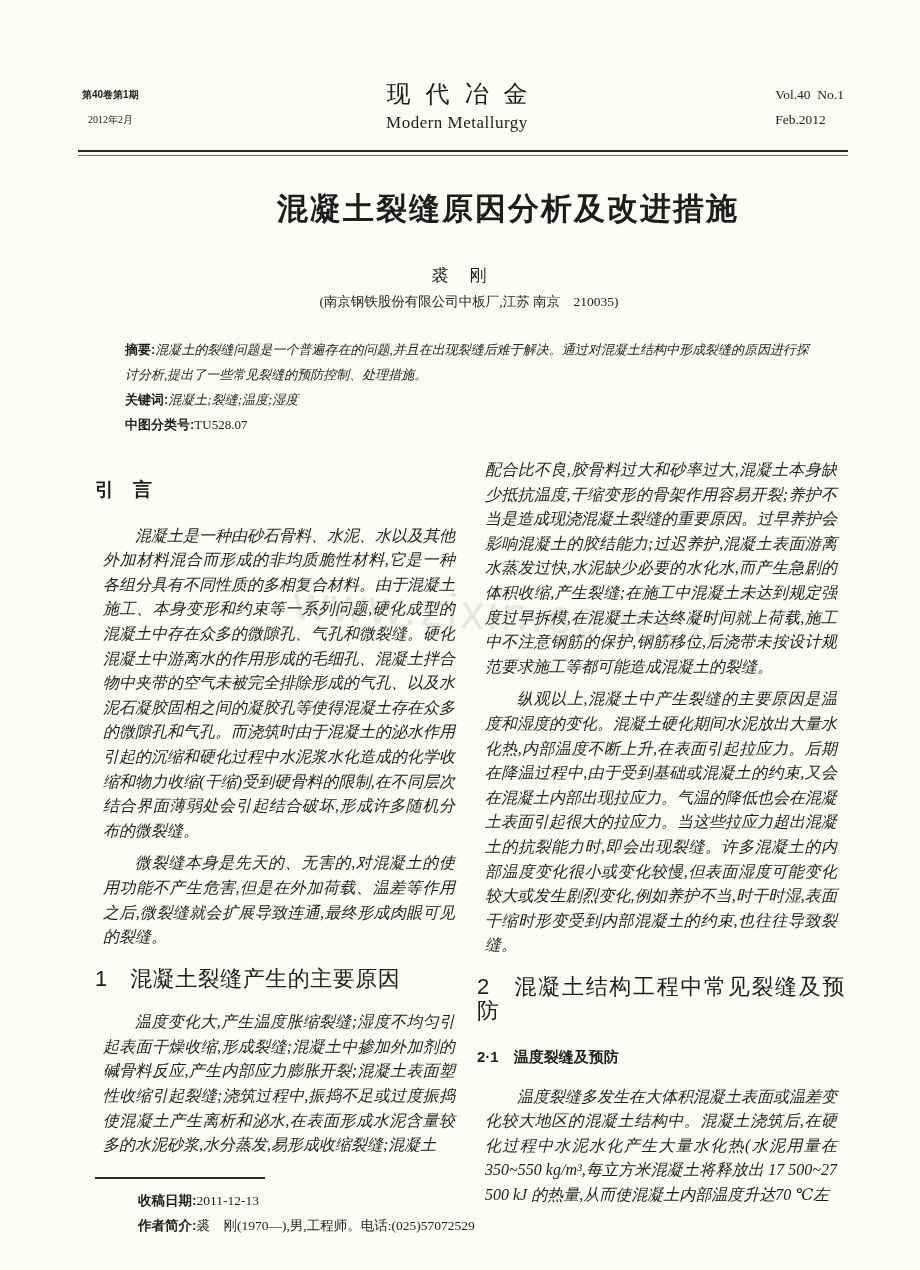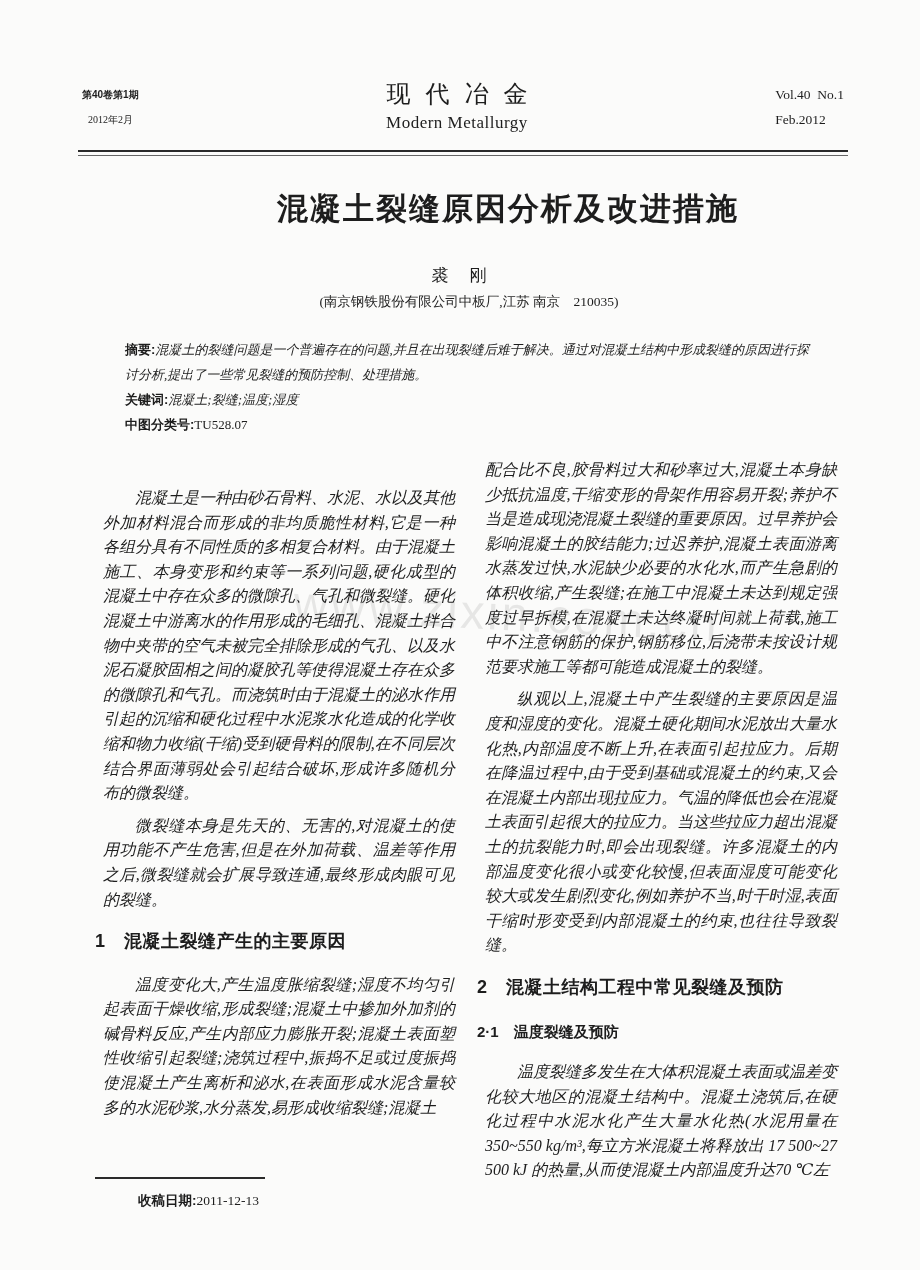--- a/index.html
+++ b/index.html
@@ -69,21 +69,21 @@
   .col-right{left:477px;top:450px;}
   .column p{margin:8px;text-indent:2em;font-style:italic;}
   .column p.no-indent{text-indent:0;}
 
   .intro-heading{
     font-family:"Liberation Sans","DejaVu Sans",sans-serif;
     font-size:19px;font-weight:bold;margin:0 0 21px 0;
   }
   .section-heading{
     font-family:"Liberation Sans","DejaVu Sans",sans-serif;
-    font-size:18px;font-weight:bold;margin:17px 0 19px 0;letter-spacing:0.5px;
+    font-size:22px;font-weight:normal;margin:17px 0 19px 0;letter-spacing:0.5px;
   }
   .subsection-heading{
     font-family:"Liberation Sans","DejaVu Sans",sans-serif;
     font-size:15px;font-weight:bold;margin:21px 0 15px 0;
   }
 
   
   .footnote-rule{
     position:absolute;left:95px;top:1177px;width:170px;
     border-top:2px solid #2a2a2a;
@@ -133,32 +133,34 @@
   <div class="author-name">裘　刚</div>
   <div class="author-affiliation">(南京钢铁股份有限公司中板厂,江苏 南京　210035)</div>
 
   <div class="meta">
     <div class="kai"><span class="label">摘要:</span><span>混凝土的裂缝问题是一个普遍存在的问题,并且在出现裂缝后难于解决。通过对混凝土结构中形成裂缝的原因进行探讨分析,提出了一些常见裂缝的预防控制、处理措施。</span></div>
     <div class="kai"><span class="label">关键词:</span><span>混凝土;裂缝;温度;湿度</span></div>
     <div><span class="label">中图分类号:</span><span class="clc-value">TU528.07</span></div>
   </div>
 
   <div class="column col-left">
+    <div class="intro-heading">引　言</div>
     <p>混凝土是一种由砂石骨料、水泥、水以及其他外加材料混合而形成的非均质脆性材料,它是一种各组分具有不同性质的多相复合材料。由于混凝土施工、本身变形和约束等一系列问题,硬化成型的混凝土中存在众多的微隙孔、气孔和微裂缝。硬化混凝土中游离水的作用形成的毛细孔、混凝土拌合物中夹带的空气未被完全排除形成的气孔、以及水泥石凝胶固相之间的凝胶孔等使得混凝土存在众多的微隙孔和气孔。而浇筑时由于混凝土的泌水作用引起的沉缩和硬化过程中水泥浆水化造成的化学收缩和物力收缩(干缩)受到硬骨料的限制,在不同层次结合界面薄弱处会引起结合破坏,形成许多随机分布的微裂缝。</p>
     <p>微裂缝本身是先天的、无害的,对混凝土的使用功能不产生危害,但是在外加荷载、温差等作用之后,微裂缝就会扩展导致连通,最终形成肉眼可见的裂缝。</p>
     <div class="section-heading">1　混凝土裂缝产生的主要原因</div>
     <p>温度变化大,产生温度胀缩裂缝;湿度不均匀引起表面干燥收缩,形成裂缝;混凝土中掺加外加剂的碱骨料反应,产生内部应力膨胀开裂;混凝土表面塑性收缩引起裂缝;浇筑过程中,振捣不足或过度振捣使混凝土产生离析和泌水,在表面形成水泥含量较多的水泥砂浆,水分蒸发,易形成收缩裂缝;混凝土</p>
   </div>
 
   <div class="column col-right">
     <p class="no-indent">配合比不良,胶骨料过大和砂率过大,混凝土本身缺少抵抗温度,干缩变形的骨架作用容易开裂;养护不当是造成现浇混凝土裂缝的重要原因。过早养护会影响混凝土的胶结能力;过迟养护,混凝土表面游离水蒸发过快,水泥缺少必要的水化水,而产生急剧的体积收缩,产生裂缝;在施工中混凝土未达到规定强度过早拆模,在混凝土未达终凝时间就上荷载,施工中不注意钢筋的保护,钢筋移位,后浇带未按设计规范要求施工等都可能造成混凝土的裂缝。</p>
     <p>纵观以上,混凝土中产生裂缝的主要原因是温度和湿度的变化。混凝土硬化期间水泥放出大量水化热,内部温度不断上升,在表面引起拉应力。后期在降温过程中,由于受到基础或混凝土的约束,又会在混凝土内部出现拉应力。气温的降低也会在混凝土表面引起很大的拉应力。当这些拉应力超出混凝土的抗裂能力时,即会出现裂缝。许多混凝土的内部温度变化很小或变化较慢,但表面湿度可能变化较大或发生剧烈变化,例如养护不当,时干时湿,表面干缩时形变受到内部混凝土的约束,也往往导致裂缝。</p>
     <div class="section-heading">2　混凝土结构工程中常见裂缝及预防</div>
     <div class="subsection-heading">2·1　温度裂缝及预防</div>
     <p>温度裂缝多发生在大体积混凝土表面或温差变化较大地区的混凝土结构中。混凝土浇筑后,在硬化过程中水泥水化产生大量水化热(水泥用量在350~550 kg/m³,每立方米混凝土将释放出 17 500~27 500 kJ 的热量,从而使混凝土内部温度升达70 ℃左</p>
   </div>
 
   <div class="footnote-rule"></div>
   <div class="footer">
     <div><span class="label">收稿日期:</span><span>2011-12-13</span></div>
+    <div><span class="label">作者简介:</span><span>裘　刚(1970—),男,工程师。电话:(025)57072529</span></div>
   </div>
 
 </div>
 
 </body></html>

